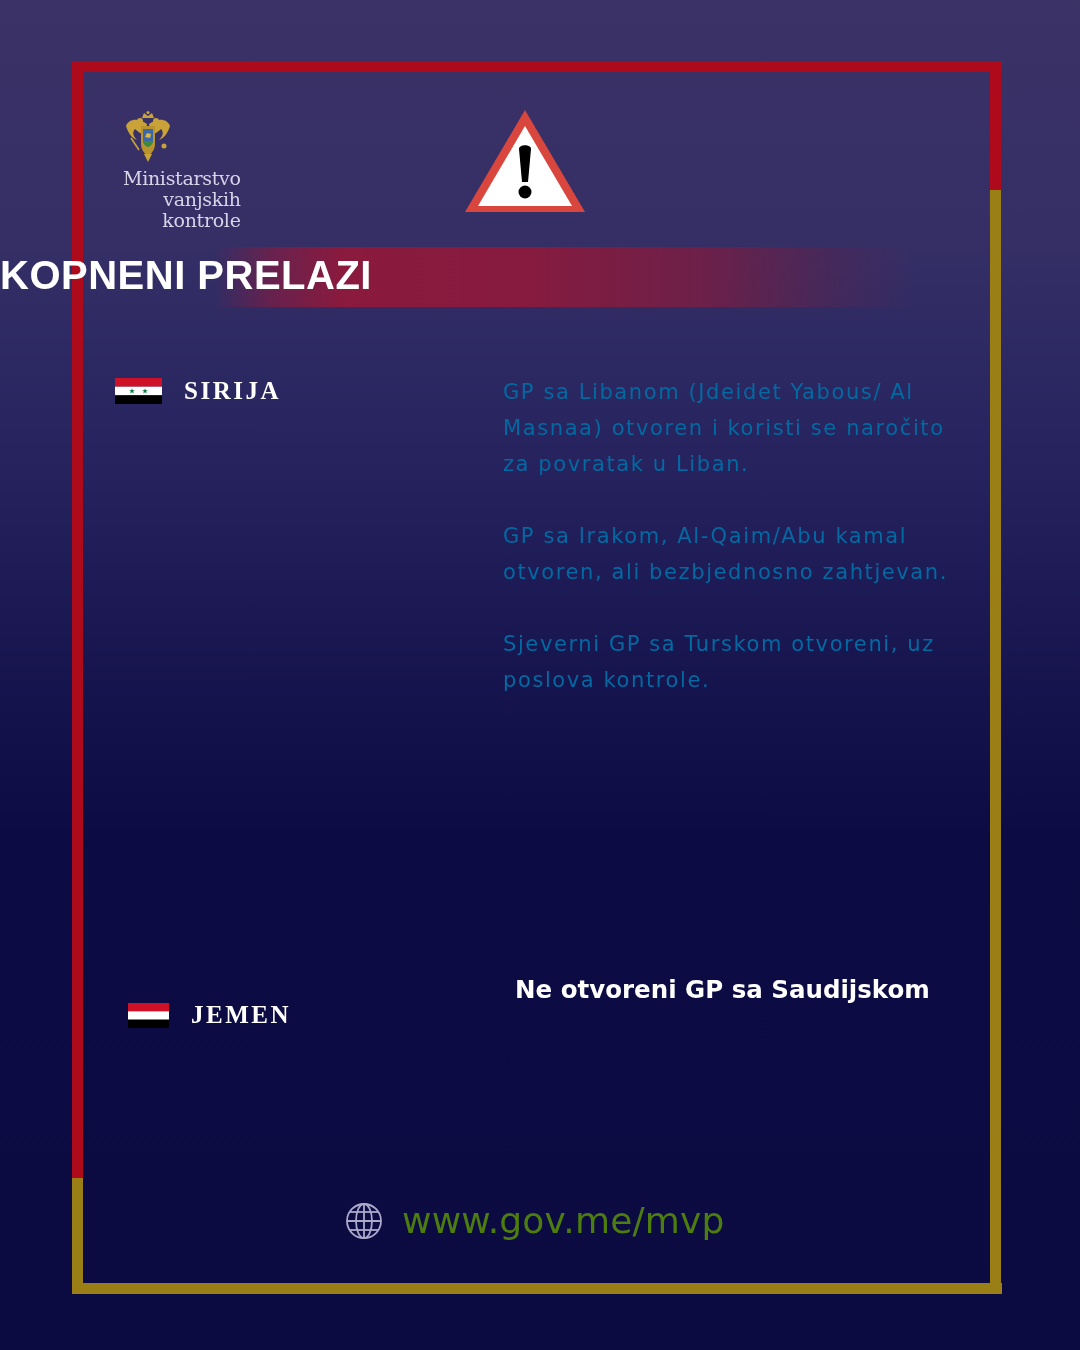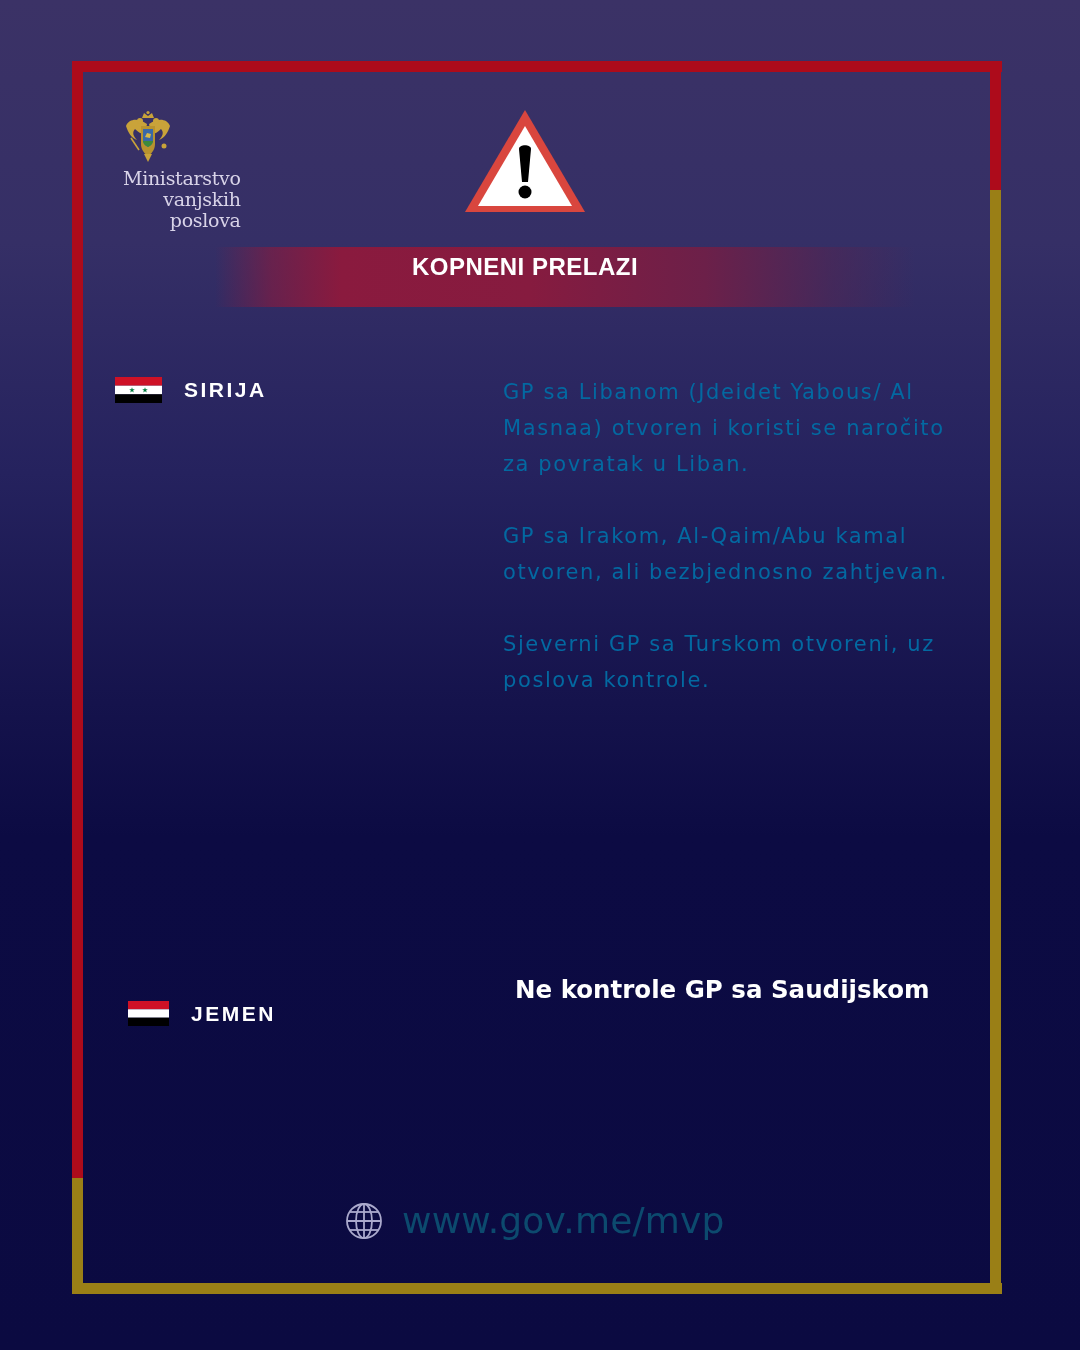--- a/index.html
+++ b/index.html
@@ -37,34 +37,33 @@
   
   .warning { position: absolute; left: 462px; top: 107px; width: 126px; height: 108px; }
 
   
   .title-band {
     position: absolute; left: 215px; top: 247px; width: 700px; height: 60px;
     background: linear-gradient(to right, rgba(138,26,62,0) 0%, rgba(138,26,62,0.6) 8%, #8a1a3e 18%, #861b3f 45%, #6c2049 70%, rgba(80,38,84,0.6) 88%, rgba(60,44,100,0) 100%);
   }
   .title {
     position: absolute; left: 0; width: 1050px; top: 253px;
-    text-align: center;
     font-family: "Liberation Sans", sans-serif;
     font-weight: bold;
-    font-size: 24px;
+    font-size: 40px;
     letter-spacing: 0.5px;
     color: #ffffff;
   }
 
   
   .country { position: absolute; display: flex; align-items: center; }
   .country .label {
-    font-family: Liberation Sans, sans-serif;
+    font-family: Liberation Serif, serif;
     font-weight: bold;
-    font-size: 21px;
+    font-size: 25px;
     letter-spacing: 2.5px;
     color: #ffffff;
   }
   .flag { display: block; margin-right: 22px; }
   .c-syria { left: 115px; top: 377px; }
   .c-yemen { left: 128px; top: 1001px; }
 
   
   .syria-text {
     position: absolute; left: 503px; top: 374px; width: 500px;
@@ -88,21 +87,21 @@
     color: #ffffff;
   }
   .yemen-text span { display: block; white-space: nowrap; }
 
   
   .footer { position: absolute; left: 344px; top: 1200px; display: flex; align-items: center; }
   .globe { width: 40px; height: 40px; margin-right: 18px; }
   .url {
     font-family: "DejaVu Sans", sans-serif;
     font-size: 36px;
-    color: #0c4a6e;
+    color: #4d7c0f;
     letter-spacing: 0.2px;
   }
 </style>
 </head>
 <body>
 
 <div class="frame-seg red f-top"></div>
 <div class="frame-seg red f-left-red"></div>
 <div class="frame-seg gold f-left-gold"></div>
 <div class="frame-seg gold f-bottom"></div>
@@ -128,21 +127,21 @@
     <path d="M22 27 L24 23 L28 24 L27 28 Z" fill="#d9b948"></path>
 
     <path d="M21 44 L25 52 L29 44 Z" fill="#c9a33a"></path>
 
     <line x1="8" y1="28" x2="16" y2="40" stroke="#c9a33a" stroke-width="1.6"></line>
     <circle cx="41" cy="36" r="2.5" fill="#c9a33a"></circle>
   </svg>
   <div class="ministry">
     <span>Ministarstvo</span>
     <span>vanjskih</span>
-    <span>poslova</span>
+    <span>kontrole</span>
   </div>
 </div>
 
 <svg class="warning" viewBox="0 0 126 108">
   <path d="M63 3 L123 105 L3 105 Z" fill="#d9463e"></path>
   <path d="M63 19 L110 99 L16 99 Z" fill="#ffffff"></path>
   <path d="M57 42 C57 37 69 37 69 42 L66 75 L60 75 Z" fill="#000000"></path>
   <circle cx="63" cy="85" r="6.5" fill="#000000"></circle>
 </svg>
 
@@ -179,21 +178,21 @@
 <div class="country c-yemen">
   <svg class="flag" width="41" height="25" viewBox="0 0 41 25">
     <rect x="0" y="0" width="41" height="8.3" fill="#ce1126"></rect>
     <rect x="0" y="8.3" width="41" height="8.4" fill="#ffffff"></rect>
     <rect x="0" y="16.7" width="41" height="8.3" fill="#000000"></rect>
   </svg>
   <span class="label">JEMEN</span>
 </div>
 
 <div class="yemen-text">
-  <span>Ne kontrole GP sa Saudijskom</span>
+  <span>Ne otvoreni GP sa Saudijskom</span>
 </div>
 
 <div class="footer">
   <svg class="globe" viewBox="0 0 40 40" fill="none" stroke="#aaa9cc" stroke-width="1.8">
     <circle cx="20" cy="20" r="17"></circle>
     <ellipse cx="20" cy="20" rx="8" ry="17"></ellipse>
     <line x1="20" y1="3" x2="20" y2="37"></line>
     <line x1="3" y1="20" x2="37" y2="20"></line>
     <path d="M6 11 H34"></path>
     <path d="M6 29 H34"></path>

